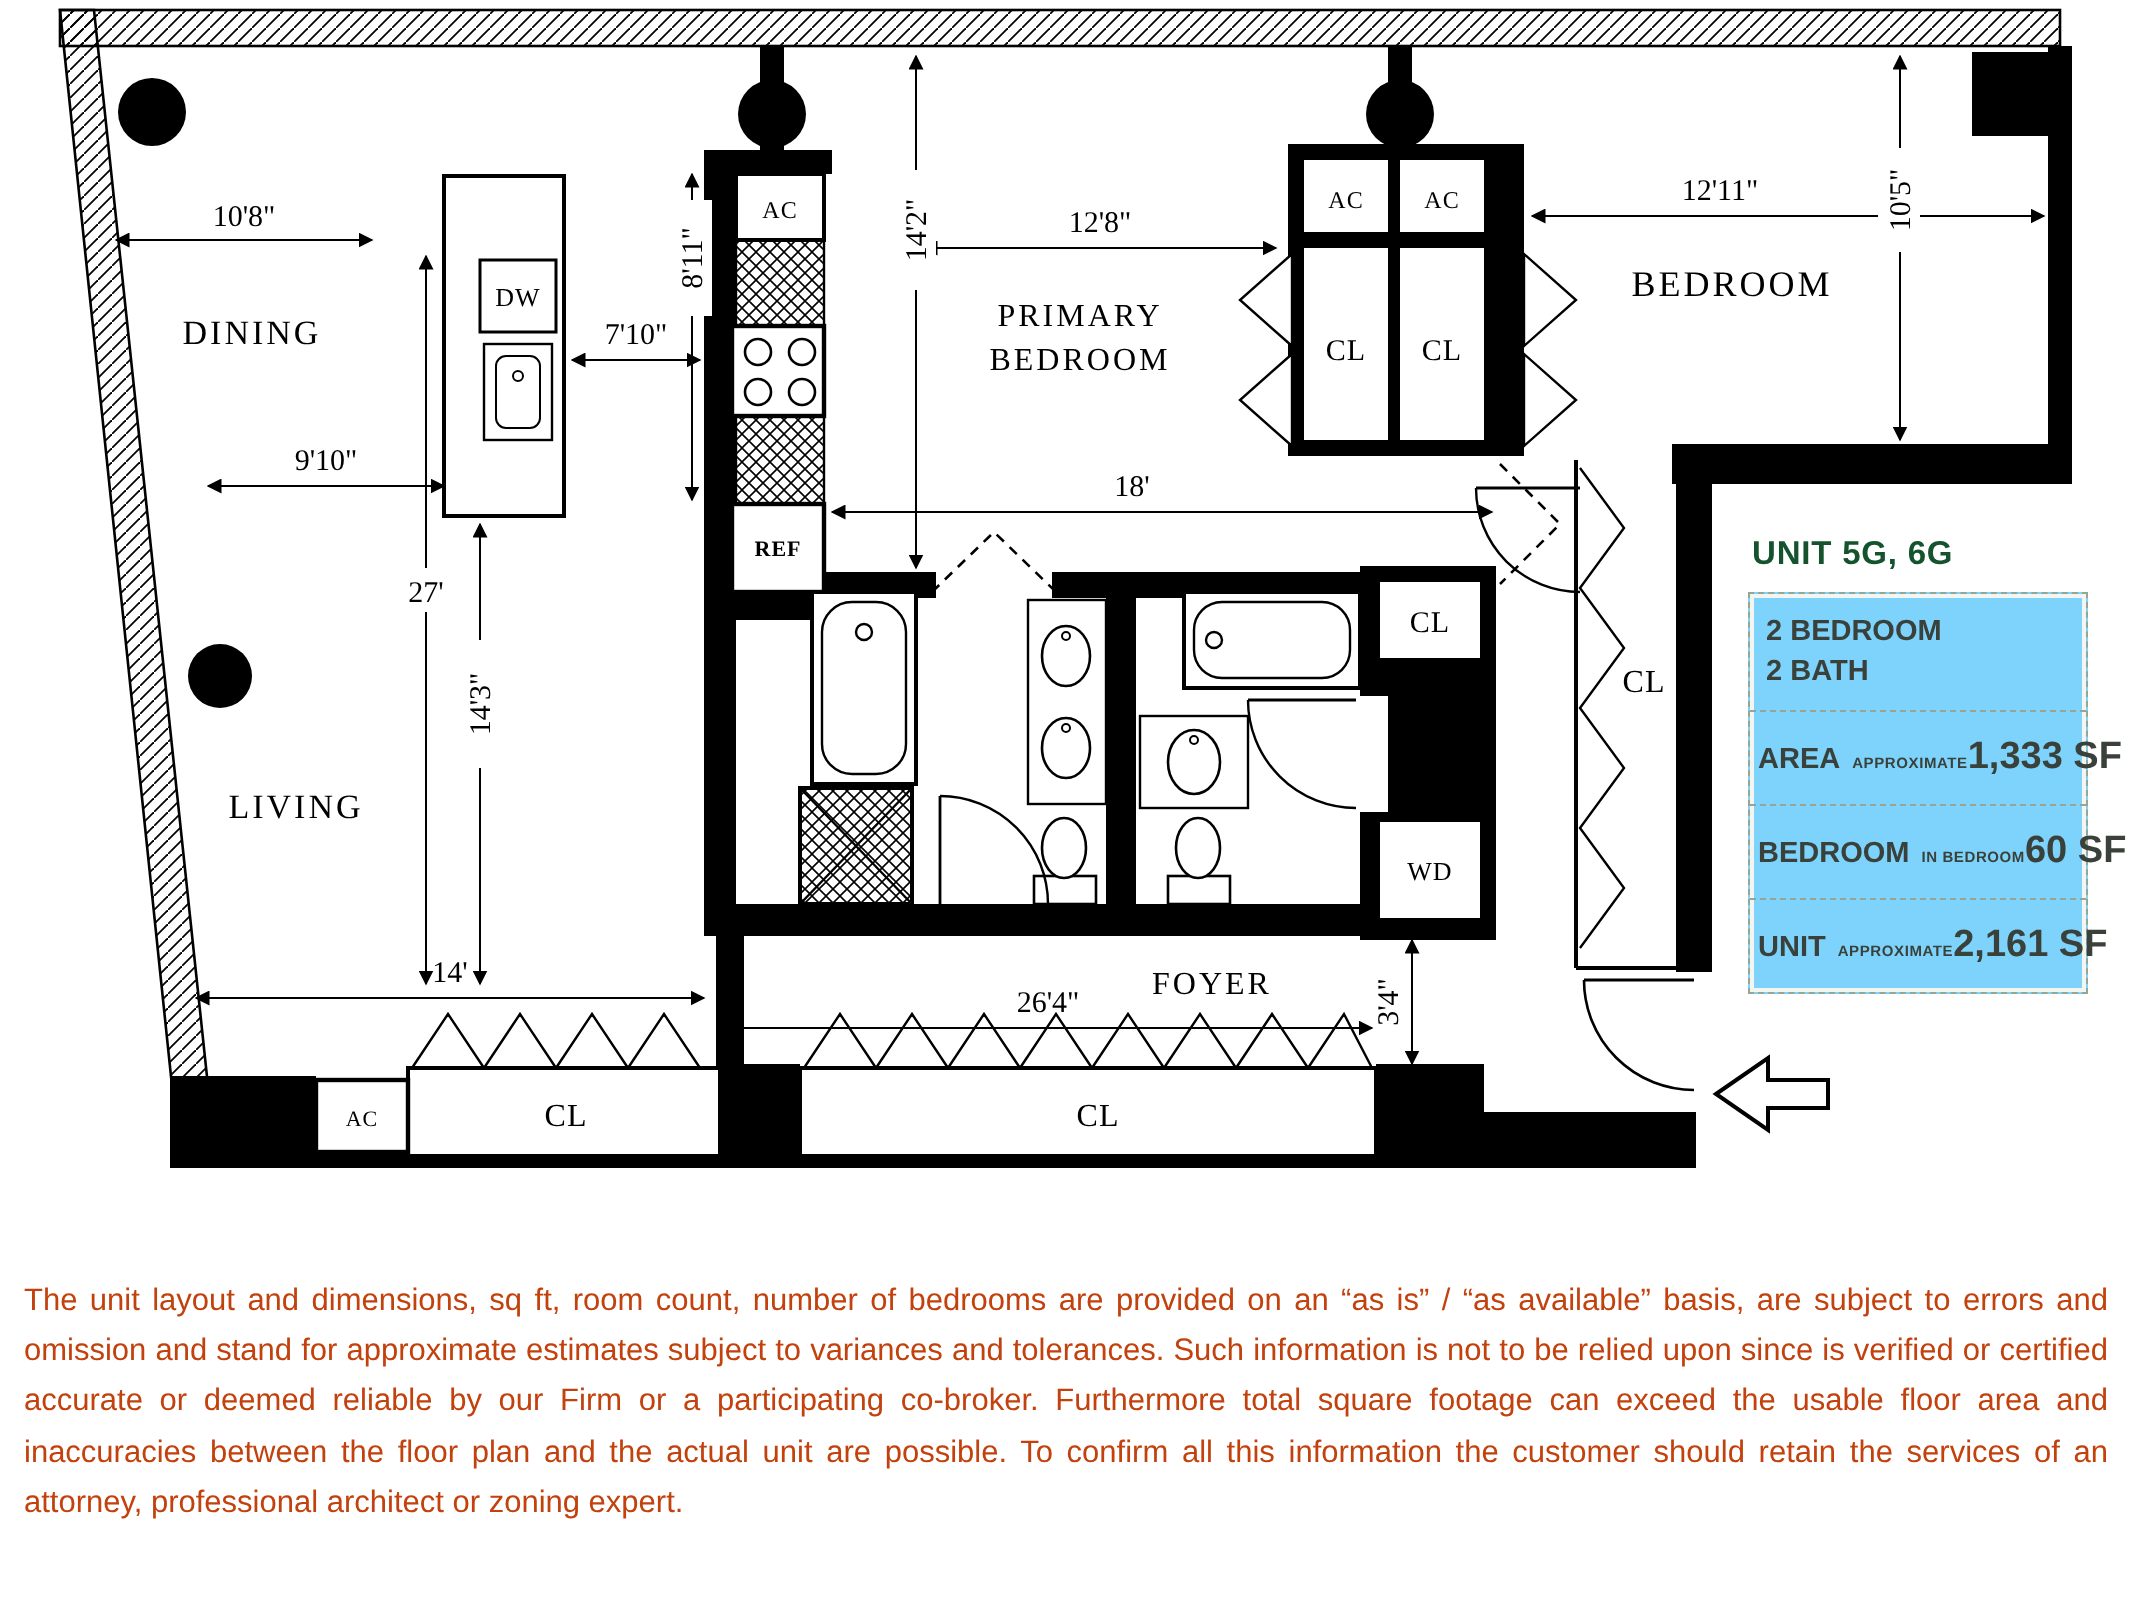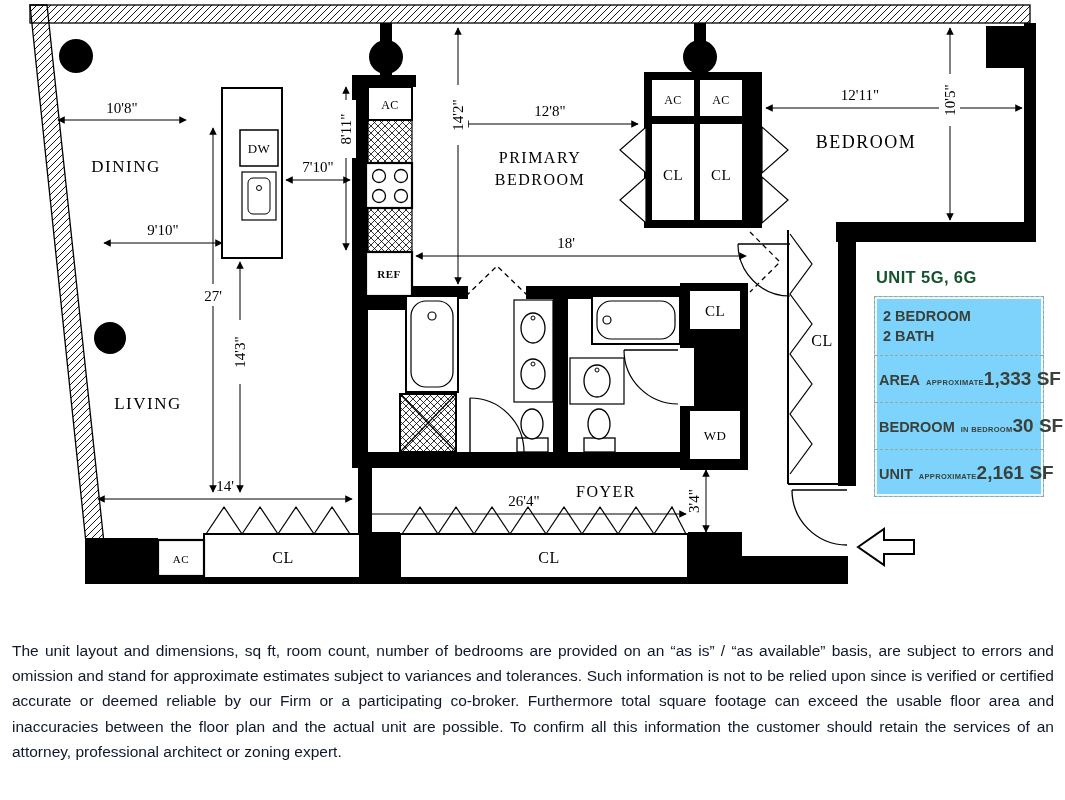--- a/index.html
+++ b/index.html
@@ -16,21 +16,21 @@
   .unit-table { background:#7dd3fc; border:1px dashed #96a594; box-shadow:0 0 0 2px #f3f5f0 inset; }
   .row { border-top:1px dashed #96a594; padding:12px 4px; display:flex; align-items:baseline;
          font-weight:bold; font-size:14.5px; }
   .row.bedbath { border-top:none; display:block; padding:9px 8px; }
   .row.bedbath div { padding:2px 0; }
   .qual { font-size:7.5px; margin-left:6px; letter-spacing:0.3px; white-space:nowrap; }
   .val  { margin-left:auto; font-size:19px; white-space:nowrap; }
 
   .disclaimer { position:absolute; left:12px; top:638px; width:1042px; margin:0;
                 font-family:"Liberation Sans", sans-serif; font-size:15.5px; line-height:25.2px;
-                text-align:justify; color:#0f172a; }
+                text-align:justify; color:#c2410c; }
 </style>
 </head>
 <body>
 
 <div class="page">
 
   <svg class="plan-svg" width="1065" height="622" viewBox="0 0 1065 622">
     <defs>
       <marker id="ah" viewBox="0 0 10 10" refX="9" refY="5" markerWidth="7.5" markerHeight="7.5" orient="auto-start-reverse">
         <path d="M0,0 L10,5 L0,10 z" fill="#000"></path>
@@ -247,21 +247,21 @@
         <div>2 BATH</div>
       </div>
       <div class="row">
         <span class="lbl">AREA</span>
         <span class="qual">APPROXIMATE</span>
         <span class="val">1,333 SF</span>
       </div>
       <div class="row">
         <span class="lbl">BEDROOM</span>
         <span class="qual">IN BEDROOM</span>
-        <span class="val">30 SF</span>
+        <span class="val">60 SF</span>
       </div>
       <div class="row">
         <span class="lbl">UNIT</span>
         <span class="qual">APPROXIMATE</span>
         <span class="val">2,161 SF</span>
       </div>
     </div>
   </div>
 
   <p class="disclaimer">The unit layout and dimensions, sq ft, room count, number of bedrooms are provided on an “as is” / “as available” basis, are subject to errors and omission and stand for approximate estimates subject to variances and tolerances. Such information is not to be relied upon since is verified or certified accurate or deemed reliable by our Firm or a participating co-broker. Furthermore total square footage can exceed the usable floor area and inaccuracies between the floor plan and the actual unit are possible. To confirm all this information the customer should retain the services of an attorney, professional architect or zoning expert.</p>

